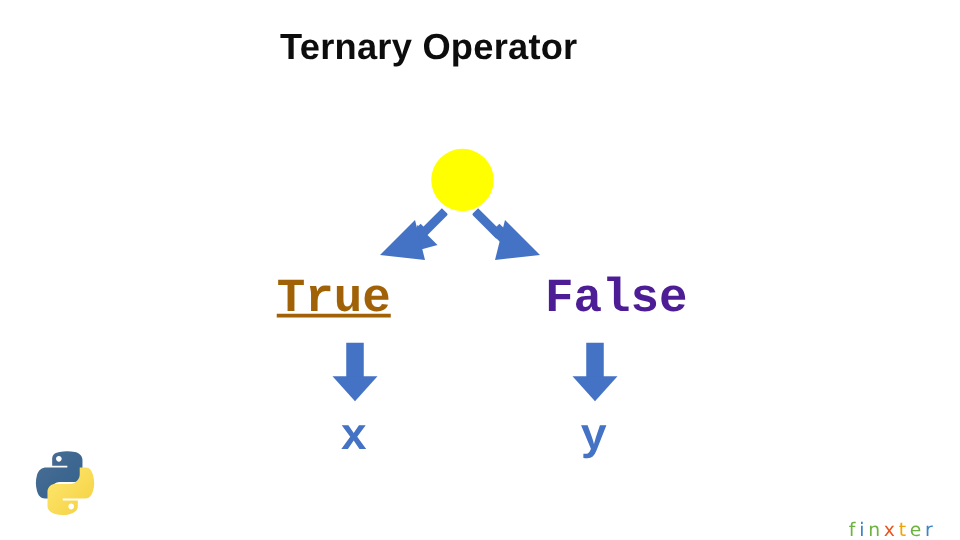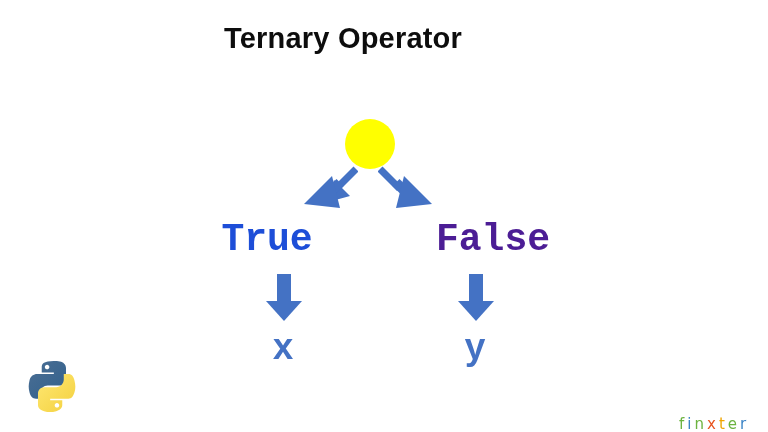--- a/index.html
+++ b/index.html
@@ -159,21 +159,21 @@
   <svg class="arrow" id="arrow-down-left" viewBox="0 0 44 48">
     <rect x="15" y="0" width="14" height="30" fill="#4472c4"></rect>
     <polygon points="4,27 40,27 22,47" fill="#4472c4"></polygon>
   </svg>
 
   <svg class="arrow" id="arrow-down-right" viewBox="0 0 44 48">
     <rect x="15" y="0" width="14" height="30" fill="#4472c4"></rect>
     <polygon points="4,27 40,27 22,47" fill="#4472c4"></polygon>
   </svg>
 
-  <div class="branch-label" id="label-true" style="color: #1d4ed8;">True</div>
+  <div class="branch-label" id="label-true" style="color: #a16207; text-decoration: underline;">True</div>
   <div class="branch-label" id="label-false" style="color: #4c1d95;">False</div>
 
   <div class="result-value" id="value-x" style="color: rgb(68, 114, 196);">x</div>
   <div class="result-value" id="value-y" style="color: rgb(68, 114, 196);">y</div>
 
   <svg id="python-logo" viewBox="0 0 110 110">
     <defs>
       <linearGradient id="pyBlue" x1="0%" y1="0%" x2="100%" y2="100%">
         <stop offset="0%" stop-color="#4b6e94"></stop>
         <stop offset="100%" stop-color="#31618c"></stop>

